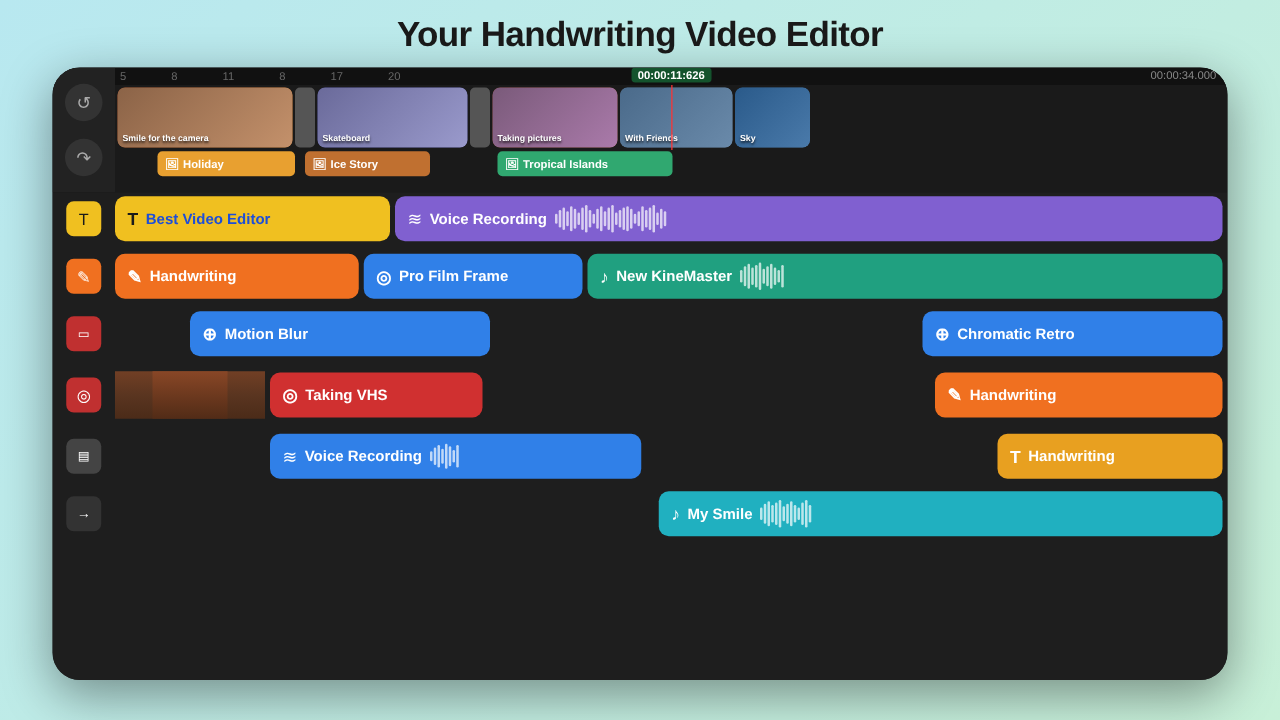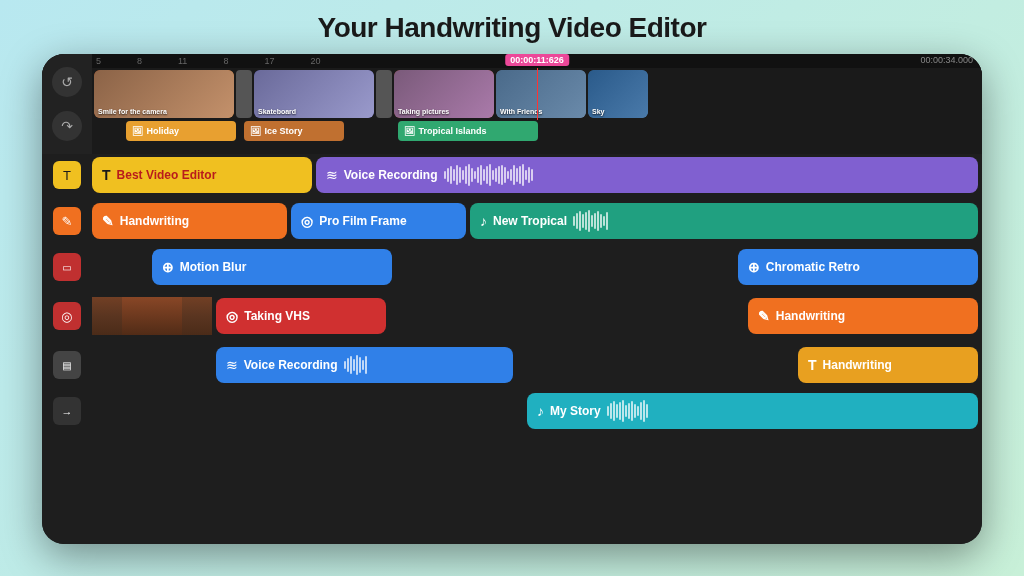--- a/index.html
+++ b/index.html
@@ -83,21 +83,21 @@
     .ruler-tick {
       color: #666;
       font-size: 9px;
       margin-right: 6px;
     }
     .time-indicator {
       position: absolute;
       top: 0;
       left: 50%;
       transform: translateX(-50%);
-      background: #ec4899;
+      background: #14532d;
       color: white;
       font-size: 9px;
       padding: 1px 5px;
       border-radius: 3px;
       font-weight: bold;
       z-index: 10;
       white-space: nowrap;
     }
     .time-indicator-right {
       position: absolute;
@@ -368,21 +368,21 @@
 
     <div class="tracks-area">
 
       <div class="track-row">
         <div class="track-side">
           <div class="track-side-icon" style="background:#f0c020;color:#1a1a1a">T</div>
         </div>
         <div class="track-content">
           <div class="track-block yellow-block" style="width:220px">
             <span class="track-block-icon">T</span>
-            <span class="block-label" style="color:#b91c1c">Best Video Editor</span>
+            <span class="block-label" style="color:#1d4ed8">Best Video Editor</span>
           </div>
           <div class="waveform-block purple-wave" style="width:360px">
             <span class="waveform-icon">≋</span>
             <span class="block-label">Voice Recording</span>
             <div class="waveform-visual">
               <div class="waveform-bar" style="height:8px"></div>
                 <div class="waveform-bar" style="height:14px"></div>
                 <div class="waveform-bar" style="height:18px"></div>
                 <div class="waveform-bar" style="height:12px"></div>
                 <div class="waveform-bar" style="height:20px"></div>
@@ -424,21 +424,21 @@
           <div class="track-block orange-block" style="width:195px">
             <span class="track-block-icon">✎</span>
             <span class="block-label">Handwriting</span>
           </div>
           <div class="track-block blue-block" style="width:175px">
             <span class="track-block-icon">◎</span>
             <span class="block-label">Pro Film Frame</span>
           </div>
           <div class="waveform-block teal-block" style="width:200px">
             <span class="waveform-icon">♪</span>
-            <span class="block-label">New Tropical</span>
+            <span class="block-label">New KineMaster</span>
             <div class="waveform-visual">
               <div class="waveform-bar" style="height:10px"></div>
                 <div class="waveform-bar" style="height:16px"></div>
                 <div class="waveform-bar" style="height:20px"></div>
                 <div class="waveform-bar" style="height:14px"></div>
                 <div class="waveform-bar" style="height:18px"></div>
                 <div class="waveform-bar" style="height:22px"></div>
                 <div class="waveform-bar" style="height:12px"></div>
                 <div class="waveform-bar" style="height:16px"></div>
                 <div class="waveform-bar" style="height:20px"></div>
@@ -518,21 +518,21 @@
       </div>
 
       <div class="track-row">
         <div class="track-side">
           <div class="track-side-icon" style="background:#333;color:white;font-size:11px">→</div>
         </div>
         <div class="track-content">
           <div style="flex:1"></div>
           <div class="waveform-block cyan-wave" style="width:280px">
             <span class="waveform-icon">♪</span>
-            <span class="block-label">My Story</span>
+            <span class="block-label">My Smile</span>
             <div class="waveform-visual">
               <div class="waveform-bar" style="height:10px"></div>
                 <div class="waveform-bar" style="height:16px"></div>
                 <div class="waveform-bar" style="height:20px"></div>
                 <div class="waveform-bar" style="height:14px"></div>
                 <div class="waveform-bar" style="height:18px"></div>
                 <div class="waveform-bar" style="height:22px"></div>
                 <div class="waveform-bar" style="height:12px"></div>
                 <div class="waveform-bar" style="height:16px"></div>
                 <div class="waveform-bar" style="height:20px"></div>

